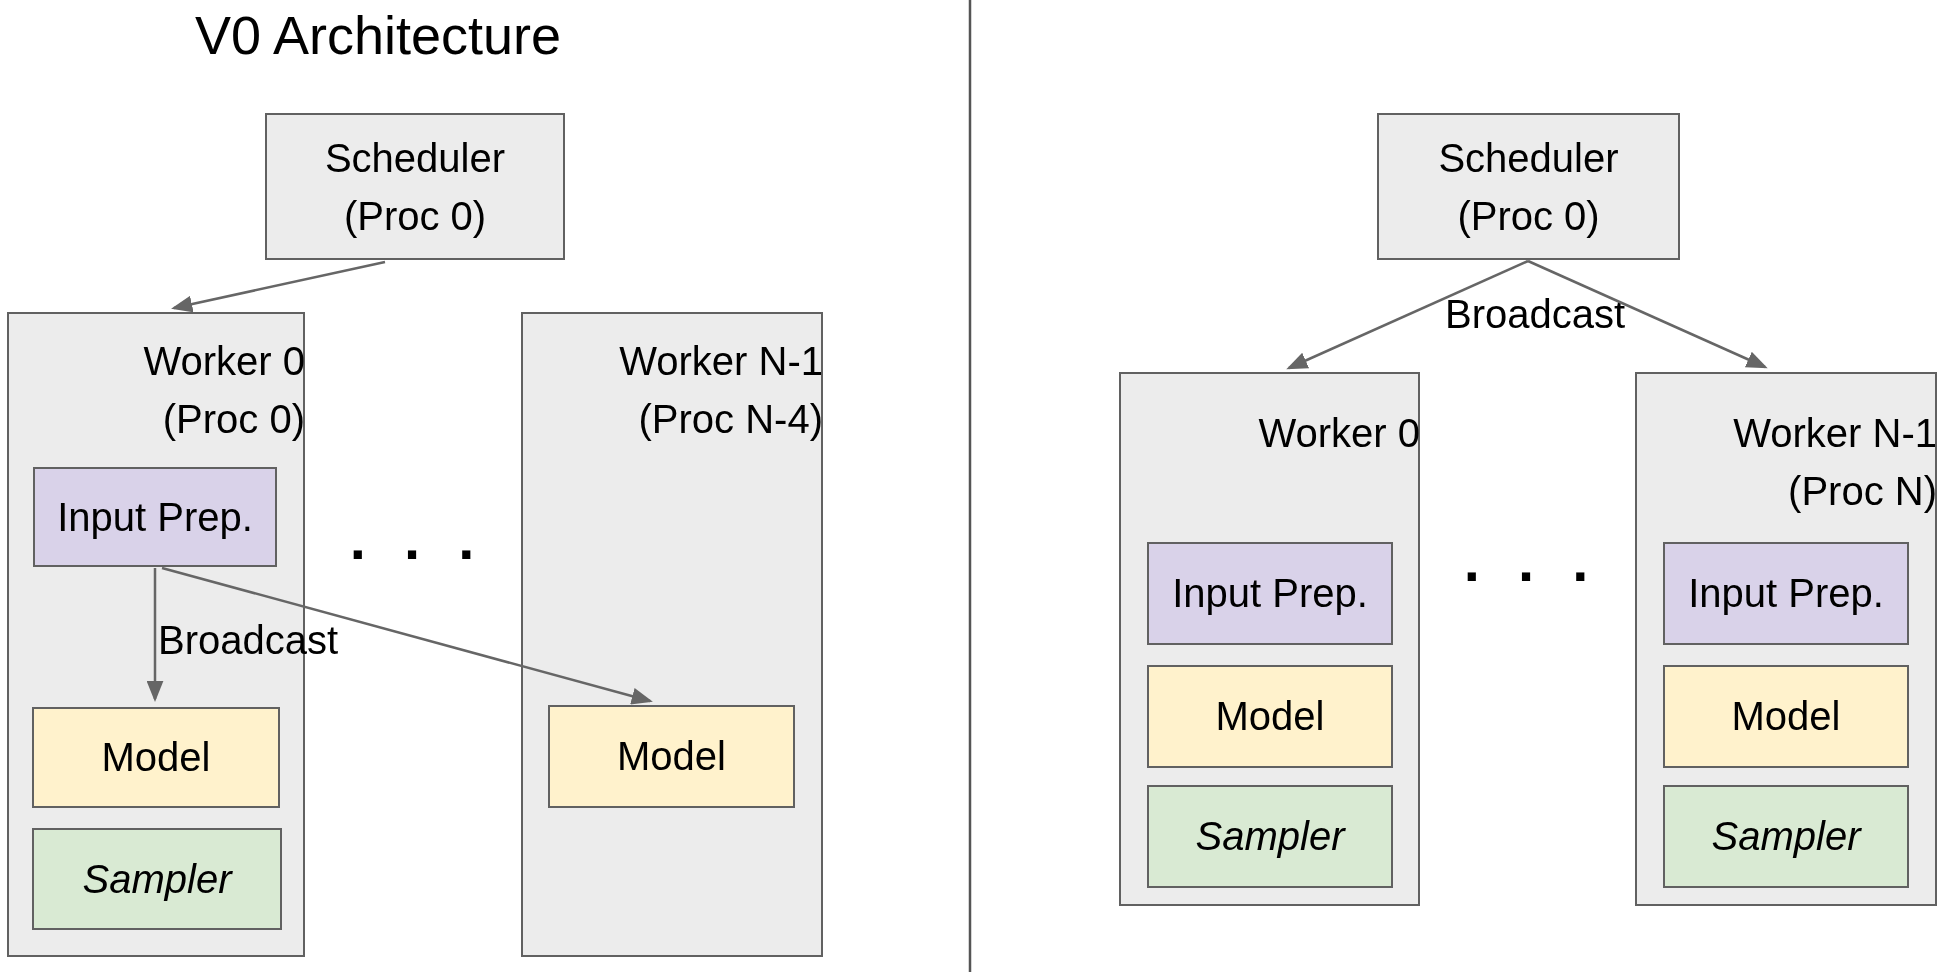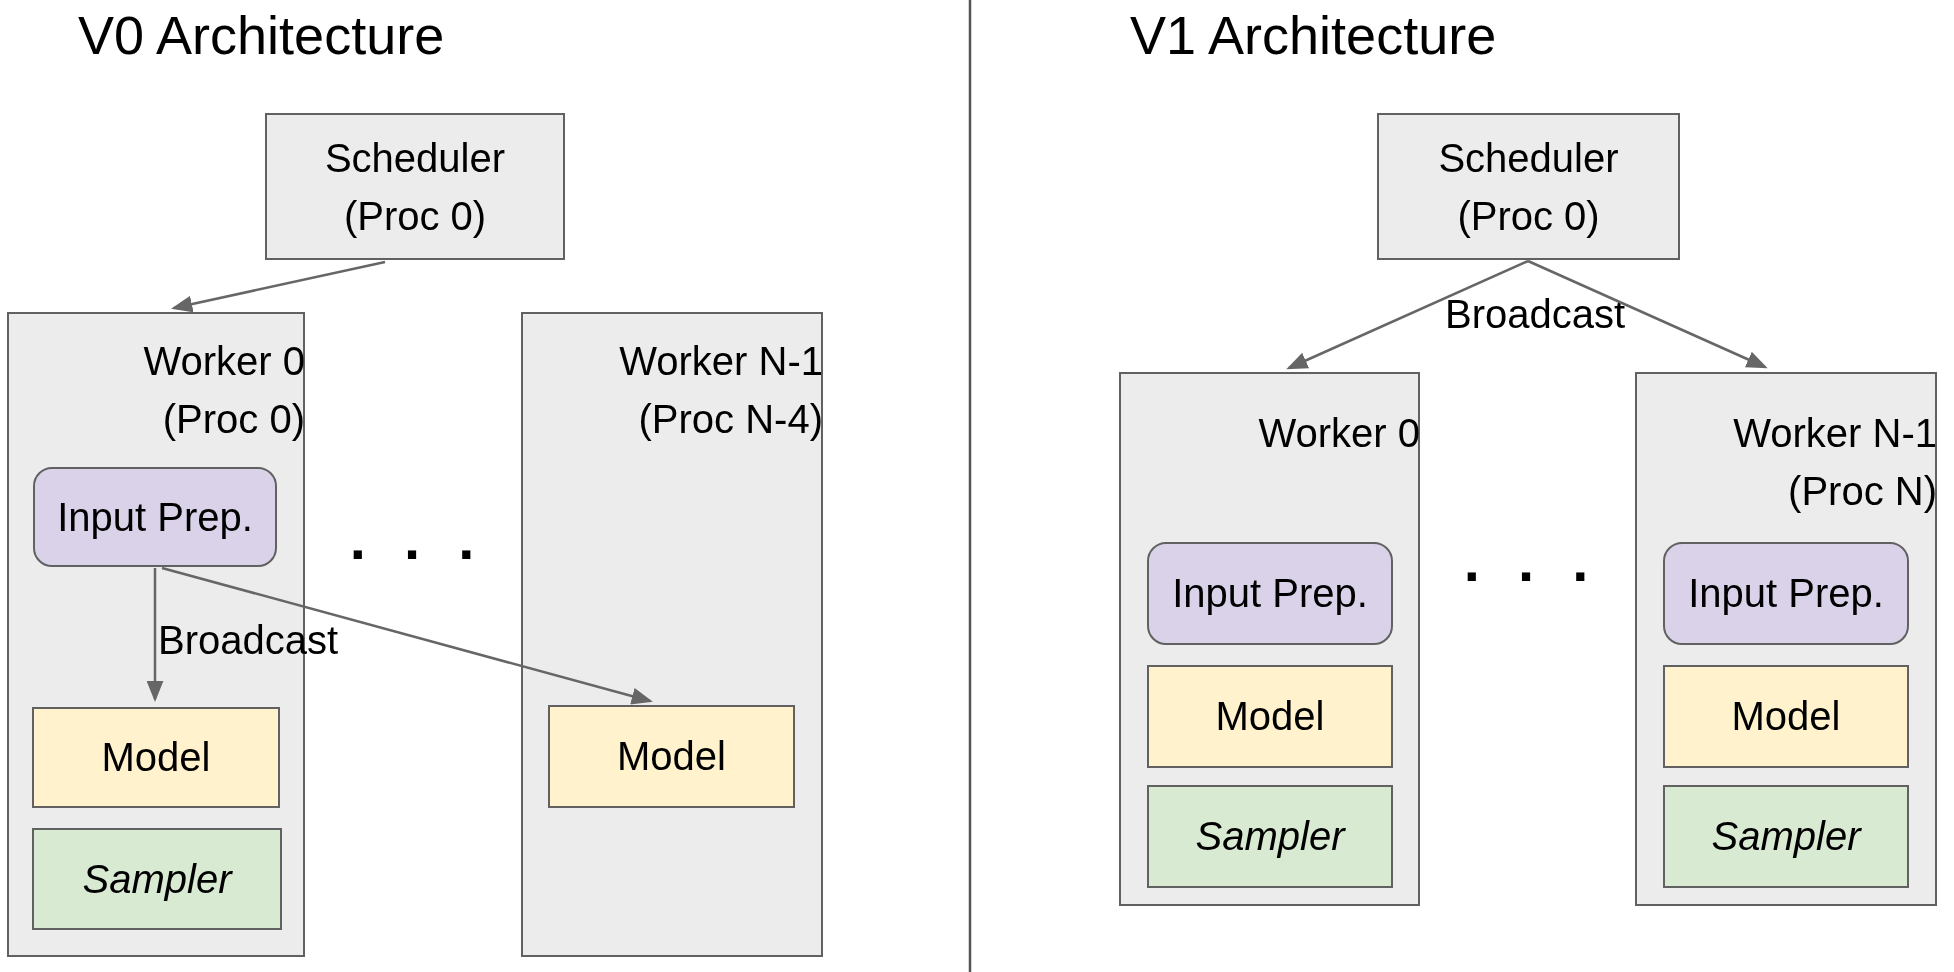--- a/index.html
+++ b/index.html
@@ -6,40 +6,40 @@
     --box_fill:#ececec; --box_border:#616161; --purple:#d9d2e9;
     --yellow:#fff2cc; --green:#d9ead3; --line:#666666; --divider:#555555; --text:#000000;
   }
   html,body{margin:0;padding:0;background:#ffffff;}
   #canvas{
     position:relative; width:1954px; height:972px; overflow:hidden;
     background:#ffffff; font-family:"Liberation Sans", sans-serif; color:var(--text);
   }
   .abs{position:absolute; box-sizing:border-box;}
   .title{
-    font-size:54px; line-height:1.15; text-align:left; color:var(--text);
+    font-size:54px; line-height:1.15; text-align:center; color:var(--text);
     white-space:nowrap;
   }
   .node{
     background:var(--box_fill); border:2px solid var(--box_border);
     display:flex; flex-direction:column; align-items:center; justify-content:center;
     font-size:40px; line-height:1.45; text-align:center;
   }
   .workerbox{
     background:var(--box_fill); border:2.5px solid var(--box_border);
   }
   .wlabel{
     font-size:40px; line-height:1.45; text-align:right;
   }
   .cbox{
     border:2px solid var(--box_border);
     display:flex; align-items:center; justify-content:center;
     font-size:40px; text-align:center;
   }
-  .purplebox{background:var(--purple);border-radius:19px;}
+  .purplebox{background:var(--purple);}
   .yellowbox{background:var(--yellow);}
   .greenbox{background:var(--green);font-style:italic;}
   .freelabel{font-size:40px; text-align:left; white-space:nowrap;}
   .dots{
     display:flex; align-items:center; justify-content:center;
     font-size:58px; font-weight:700; word-spacing:18px; letter-spacing:2px;
   }
   svg.overlay{position:absolute; left:0; top:0; pointer-events:none;}
   .conn{stroke:var(--line); stroke-width:2.5; fill:none;}
   .divline{stroke:var(--divider); stroke-width:2.5;}
@@ -70,21 +70,20 @@
 
   <div class="abs dots" style="left:343px; top:503px; width:140px; height:70px;">. . .</div>
 
   <div class="abs workerbox" style="left:521px; top:312px; width:302px; height:645px;"></div>
   <div class="abs wlabel" style="left:521px; top:332px; width:302px;">
     <div>Worker N-1</div>
     <div>(Proc N-4)</div>
   </div>
   <div class="abs cbox yellowbox" style="left:548px; top:705px; width:247px; height:103px;">Model</div>
 
-  <div class="abs title" style="left:1130px; top:4px; width:600px;">V1 Architecture</div>
 
   <div class="abs node" style="left:1377px; top:113px; width:303px; height:147px;">
     <div>Scheduler</div>
     <div>(Proc 0)</div>
   </div>
 
   <div class="abs freelabel" style="left:1445px; top:292px; width:220px;">Broadcast</div>
 
   <div class="abs workerbox" style="left:1119px; top:372px; width:301px; height:534px;"></div>
   <div class="abs wlabel" style="left:1119px; top:404px; width:301px;">

